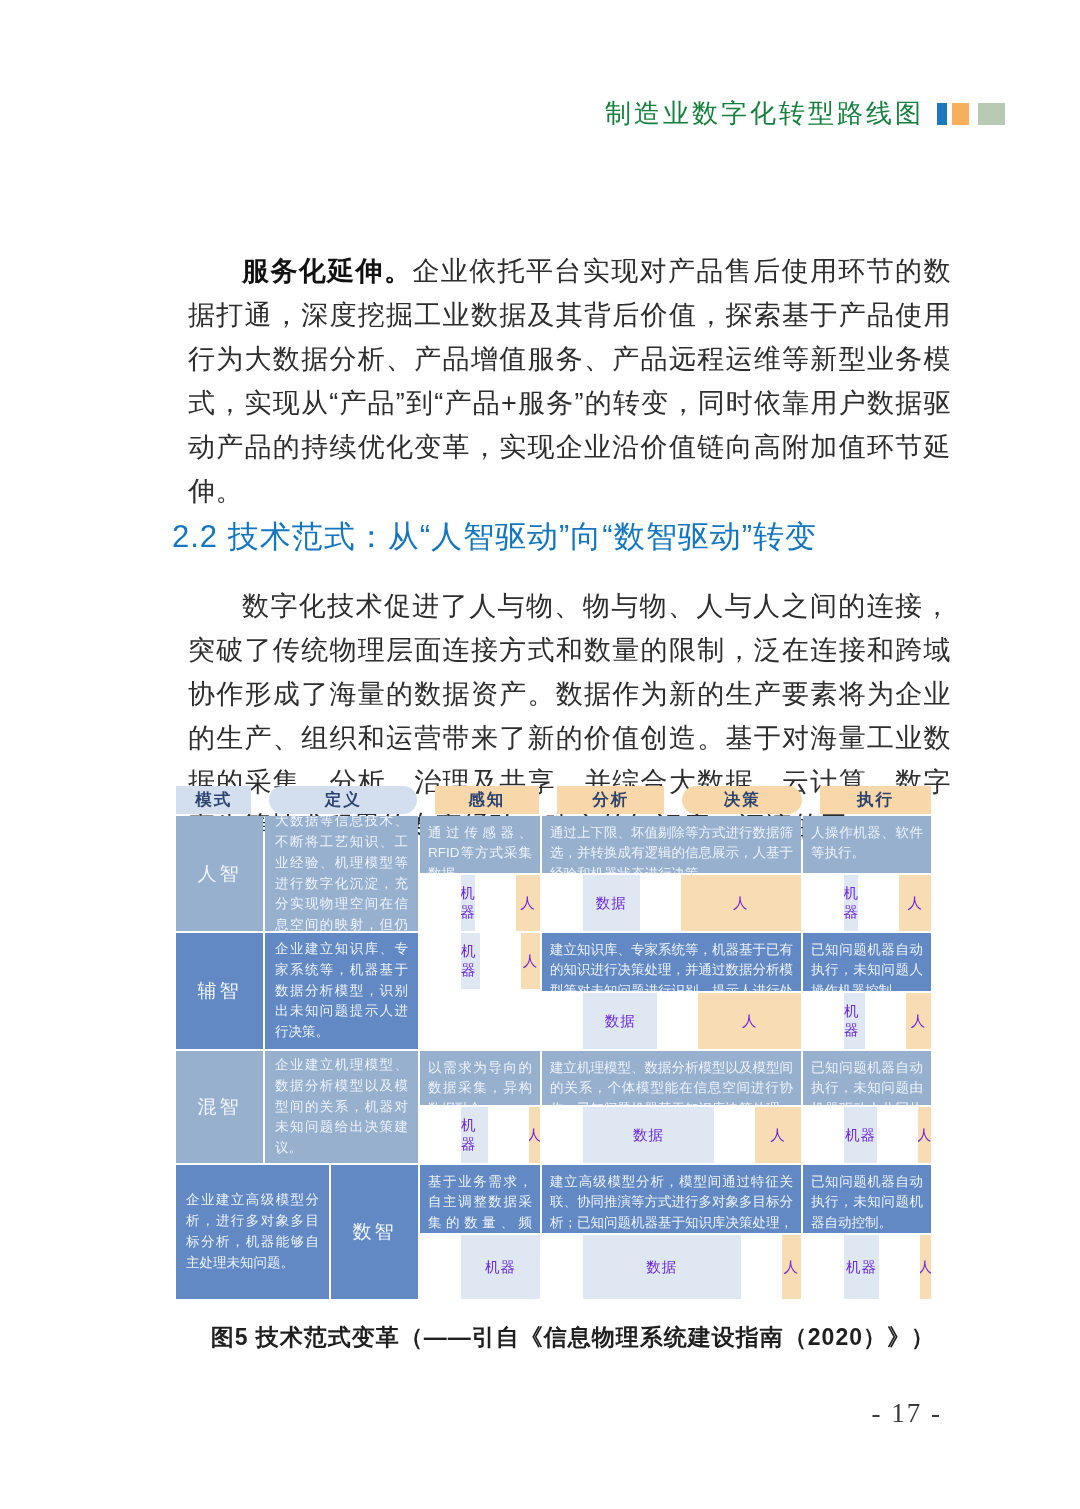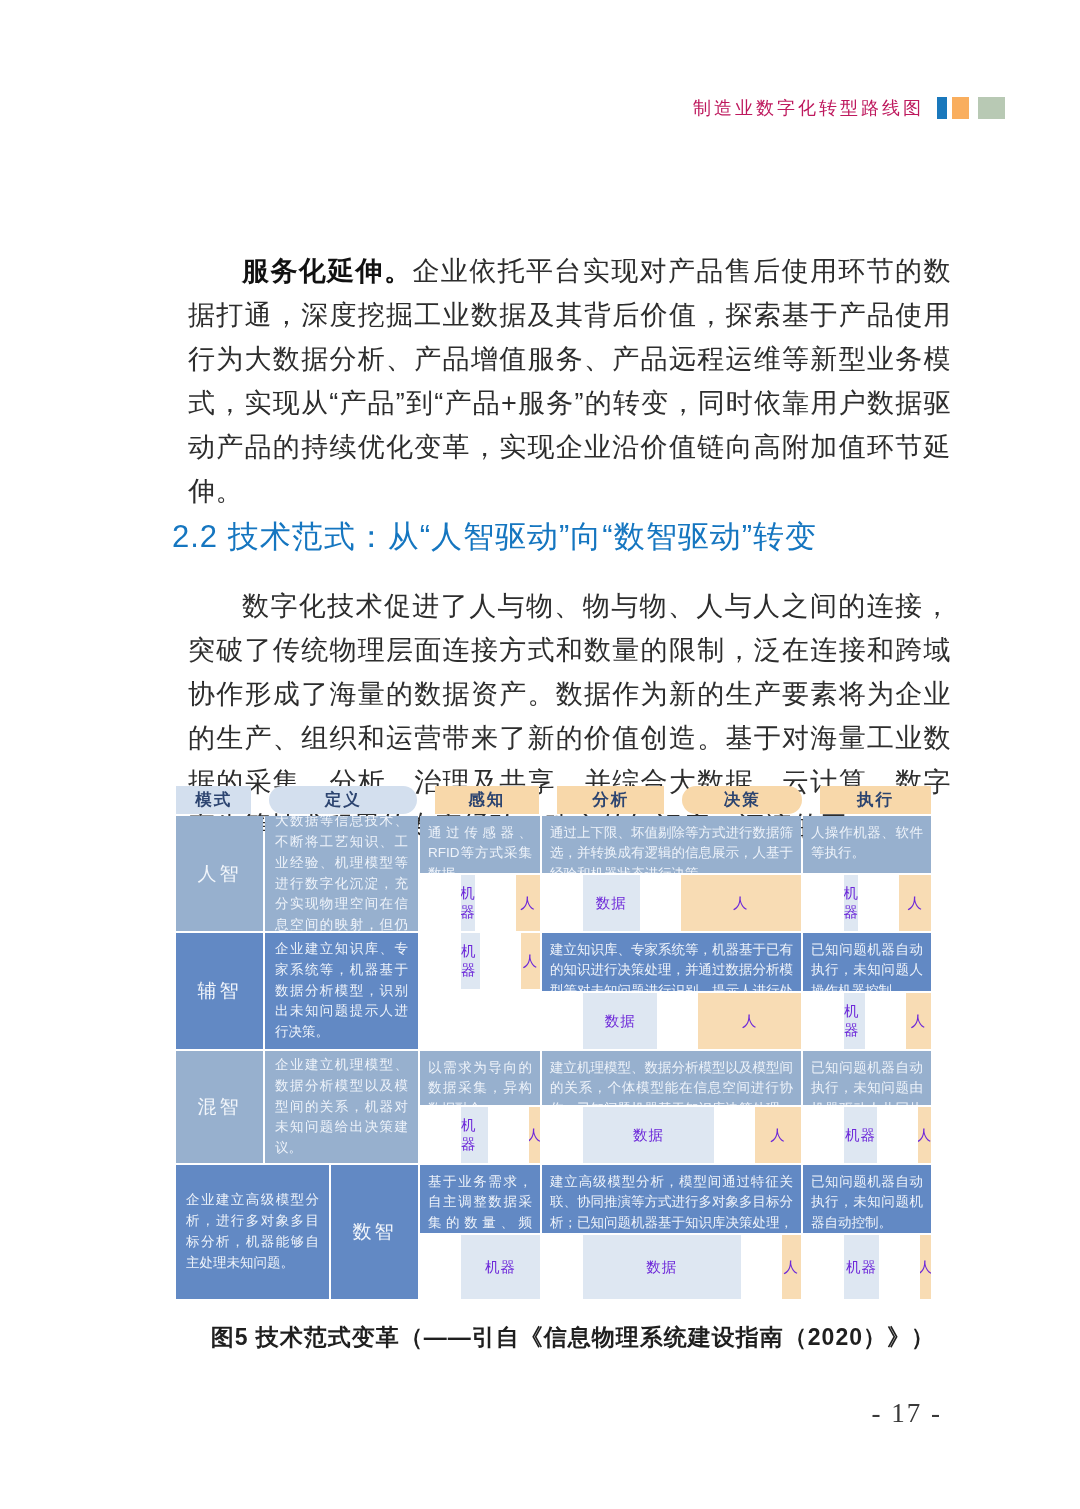--- a/index.html
+++ b/index.html
@@ -6,21 +6,21 @@
   body{
     width:1080px;height:1509px;position:relative;background:#ffffff;
     font-family:"Liberation Sans", sans-serif;color:#2a2a2a;
   }
   
   .page-header{
     position:absolute;top:96px;right:75px;
     display:flex;align-items:center;
   }
   .page-header .htitle{
-    font-size:18px;color:#be185d;letter-spacing:3px;margin-right:8px;
+    font-size:26px;color:#15803d;letter-spacing:3px;margin-right:8px;
   }
   .accent{display:inline-block;height:22px;margin-left:5px;}
   .accent.blue{width:10px;background:var(--accent-blue,#1a78bc);}
   .accent.orange{width:17px;background:var(--accent-orange,#f9ae5e);}
   .accent.green{width:27px;background:var(--accent-green,#b8c9b4);margin-left:9px;}
   
   .para{
     position:absolute;left:188px;width:763px;
     font-size:27px;line-height:44px;text-align:justify;
     color:#2d2d2d;letter-spacing:0.5px;margin-top:44px;

